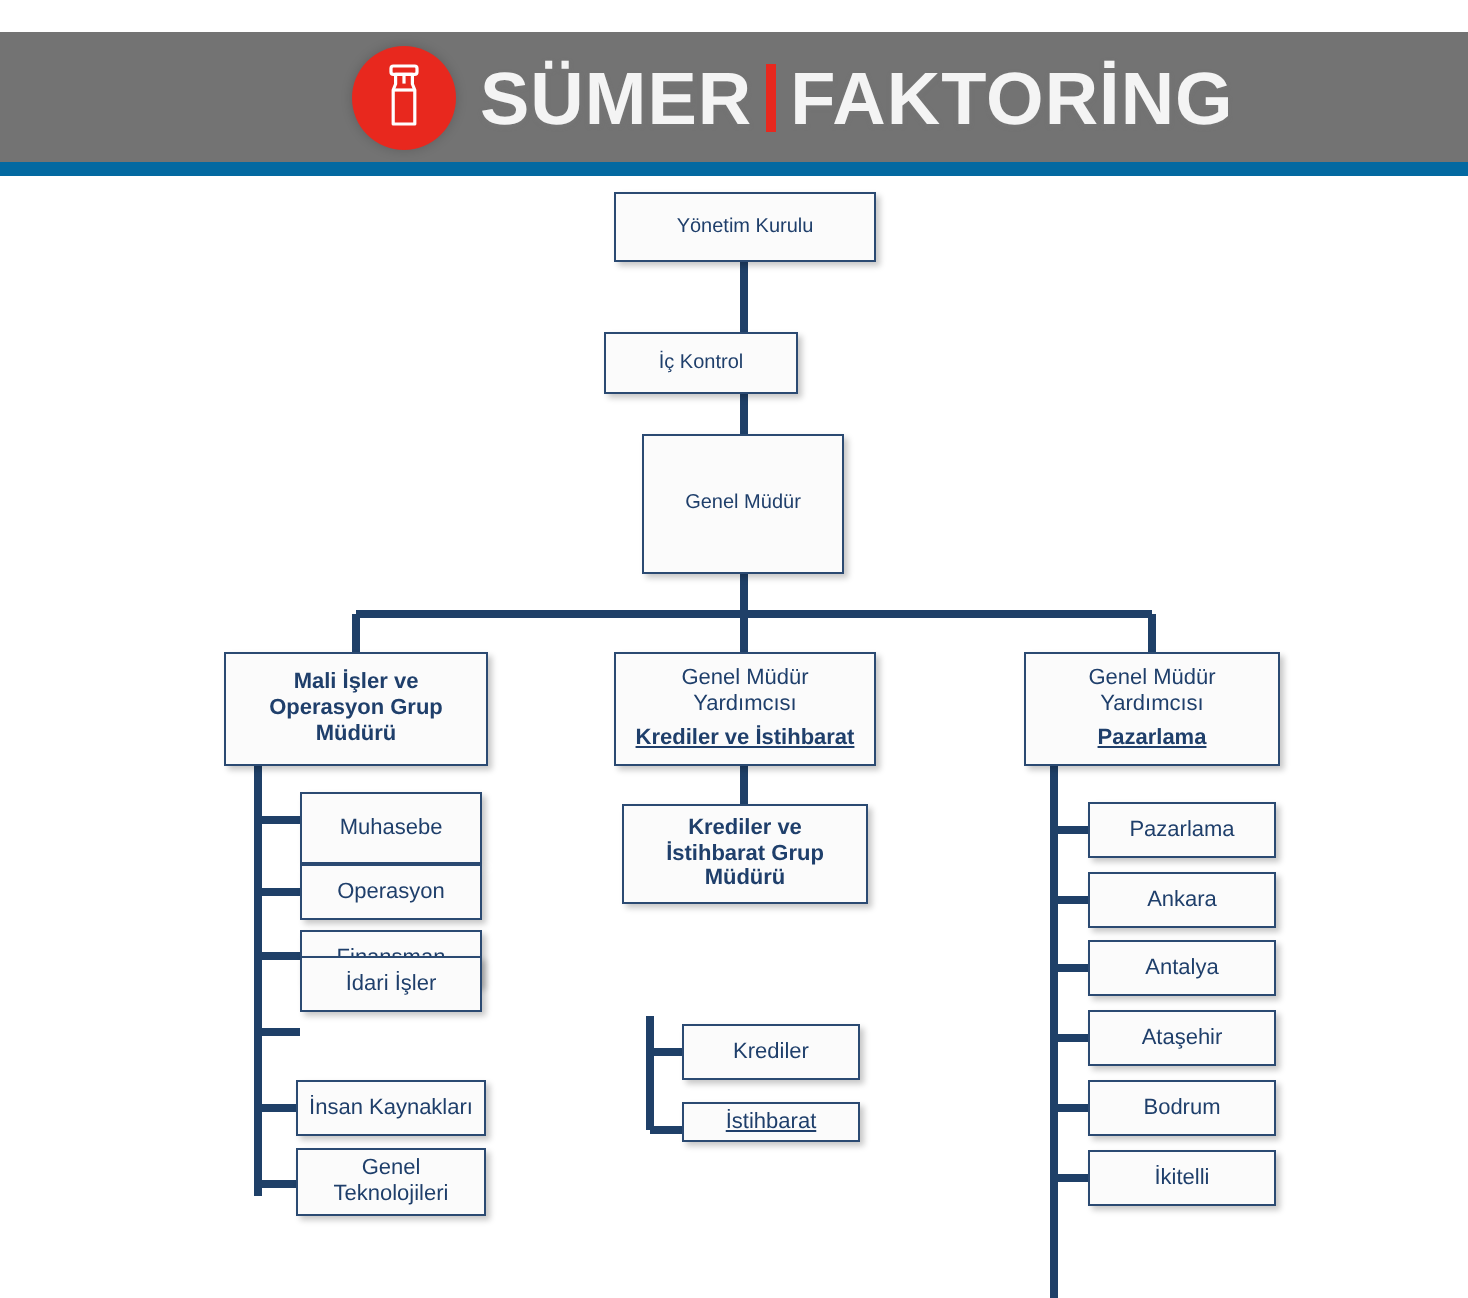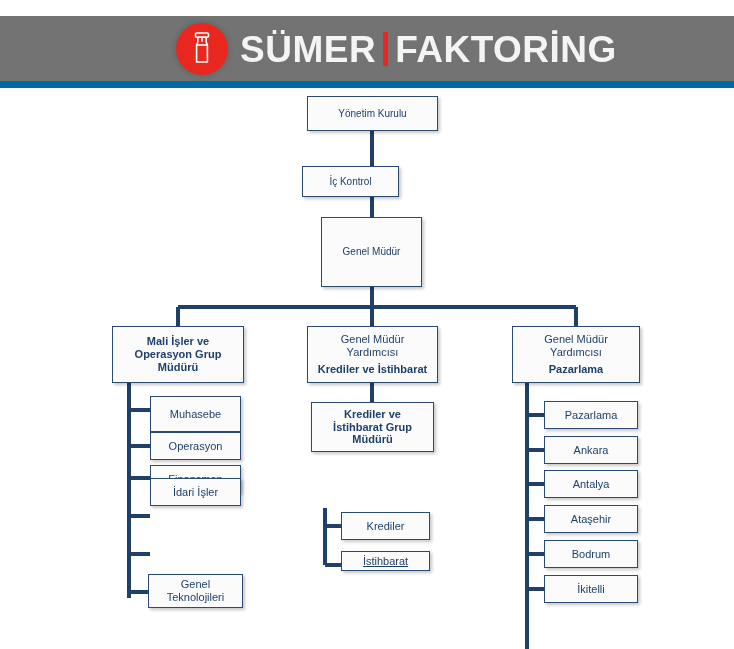--- a/index.html
+++ b/index.html
@@ -96,21 +96,21 @@
     display: flex;
     align-items: center;
     justify-content: center;
     text-align: center;
     font-size: 11px;
     line-height: 1.18;
     padding: 2px 4px;
   }
   .node .ln { display: block; }
   .node.bold { font-weight: bold; }
-  .node .bold-ln { font-weight: bold; display: block; }
+  .node .bold-ln { font-weight: bold; display: block; text-decoration: underline; }
   .node.lg { font-size: 10px; }
 </style>
 </head>
 <body>
 
 <div id="page">
 
   <div id="header">
     <div id="logo-wrap">
       <div id="logo-mark">
@@ -219,20 +219,23 @@
     </div>
     <div class="node" style="left:150px; top:367px; width:91px; height:28px;">
       <span>Operasyon</span>
     </div>
     <div class="node" style="left:150px; top:400px; width:91px; height:28px;">
       <span>Finansman</span>
     </div>
     <div class="node" style="left:150px; top:413px; width:91px; height:28px;text-align:right;">
       <span>İdari İşler</span>
     </div>
+    <div class="node" style="left:148px; top:475px; width:95px; height:28px;">
+      <span>İnsan Kaynakları</span>
+    </div>
     <div class="node" style="left:148px; top:509px; width:95px; height:34px; flex-direction:column;">
       <span class="ln">Genel</span>
       <span class="ln">Teknolojileri</span>
     </div>
 
     <div class="node" style="left:341px; top:447px; width:89px; height:28px;">
       <span>Krediler</span>
     </div>
     <div class="node" style="left:341px; top:486px; width:89px; height:20px;text-decoration:underline;">
       <span>İstihbarat</span>

